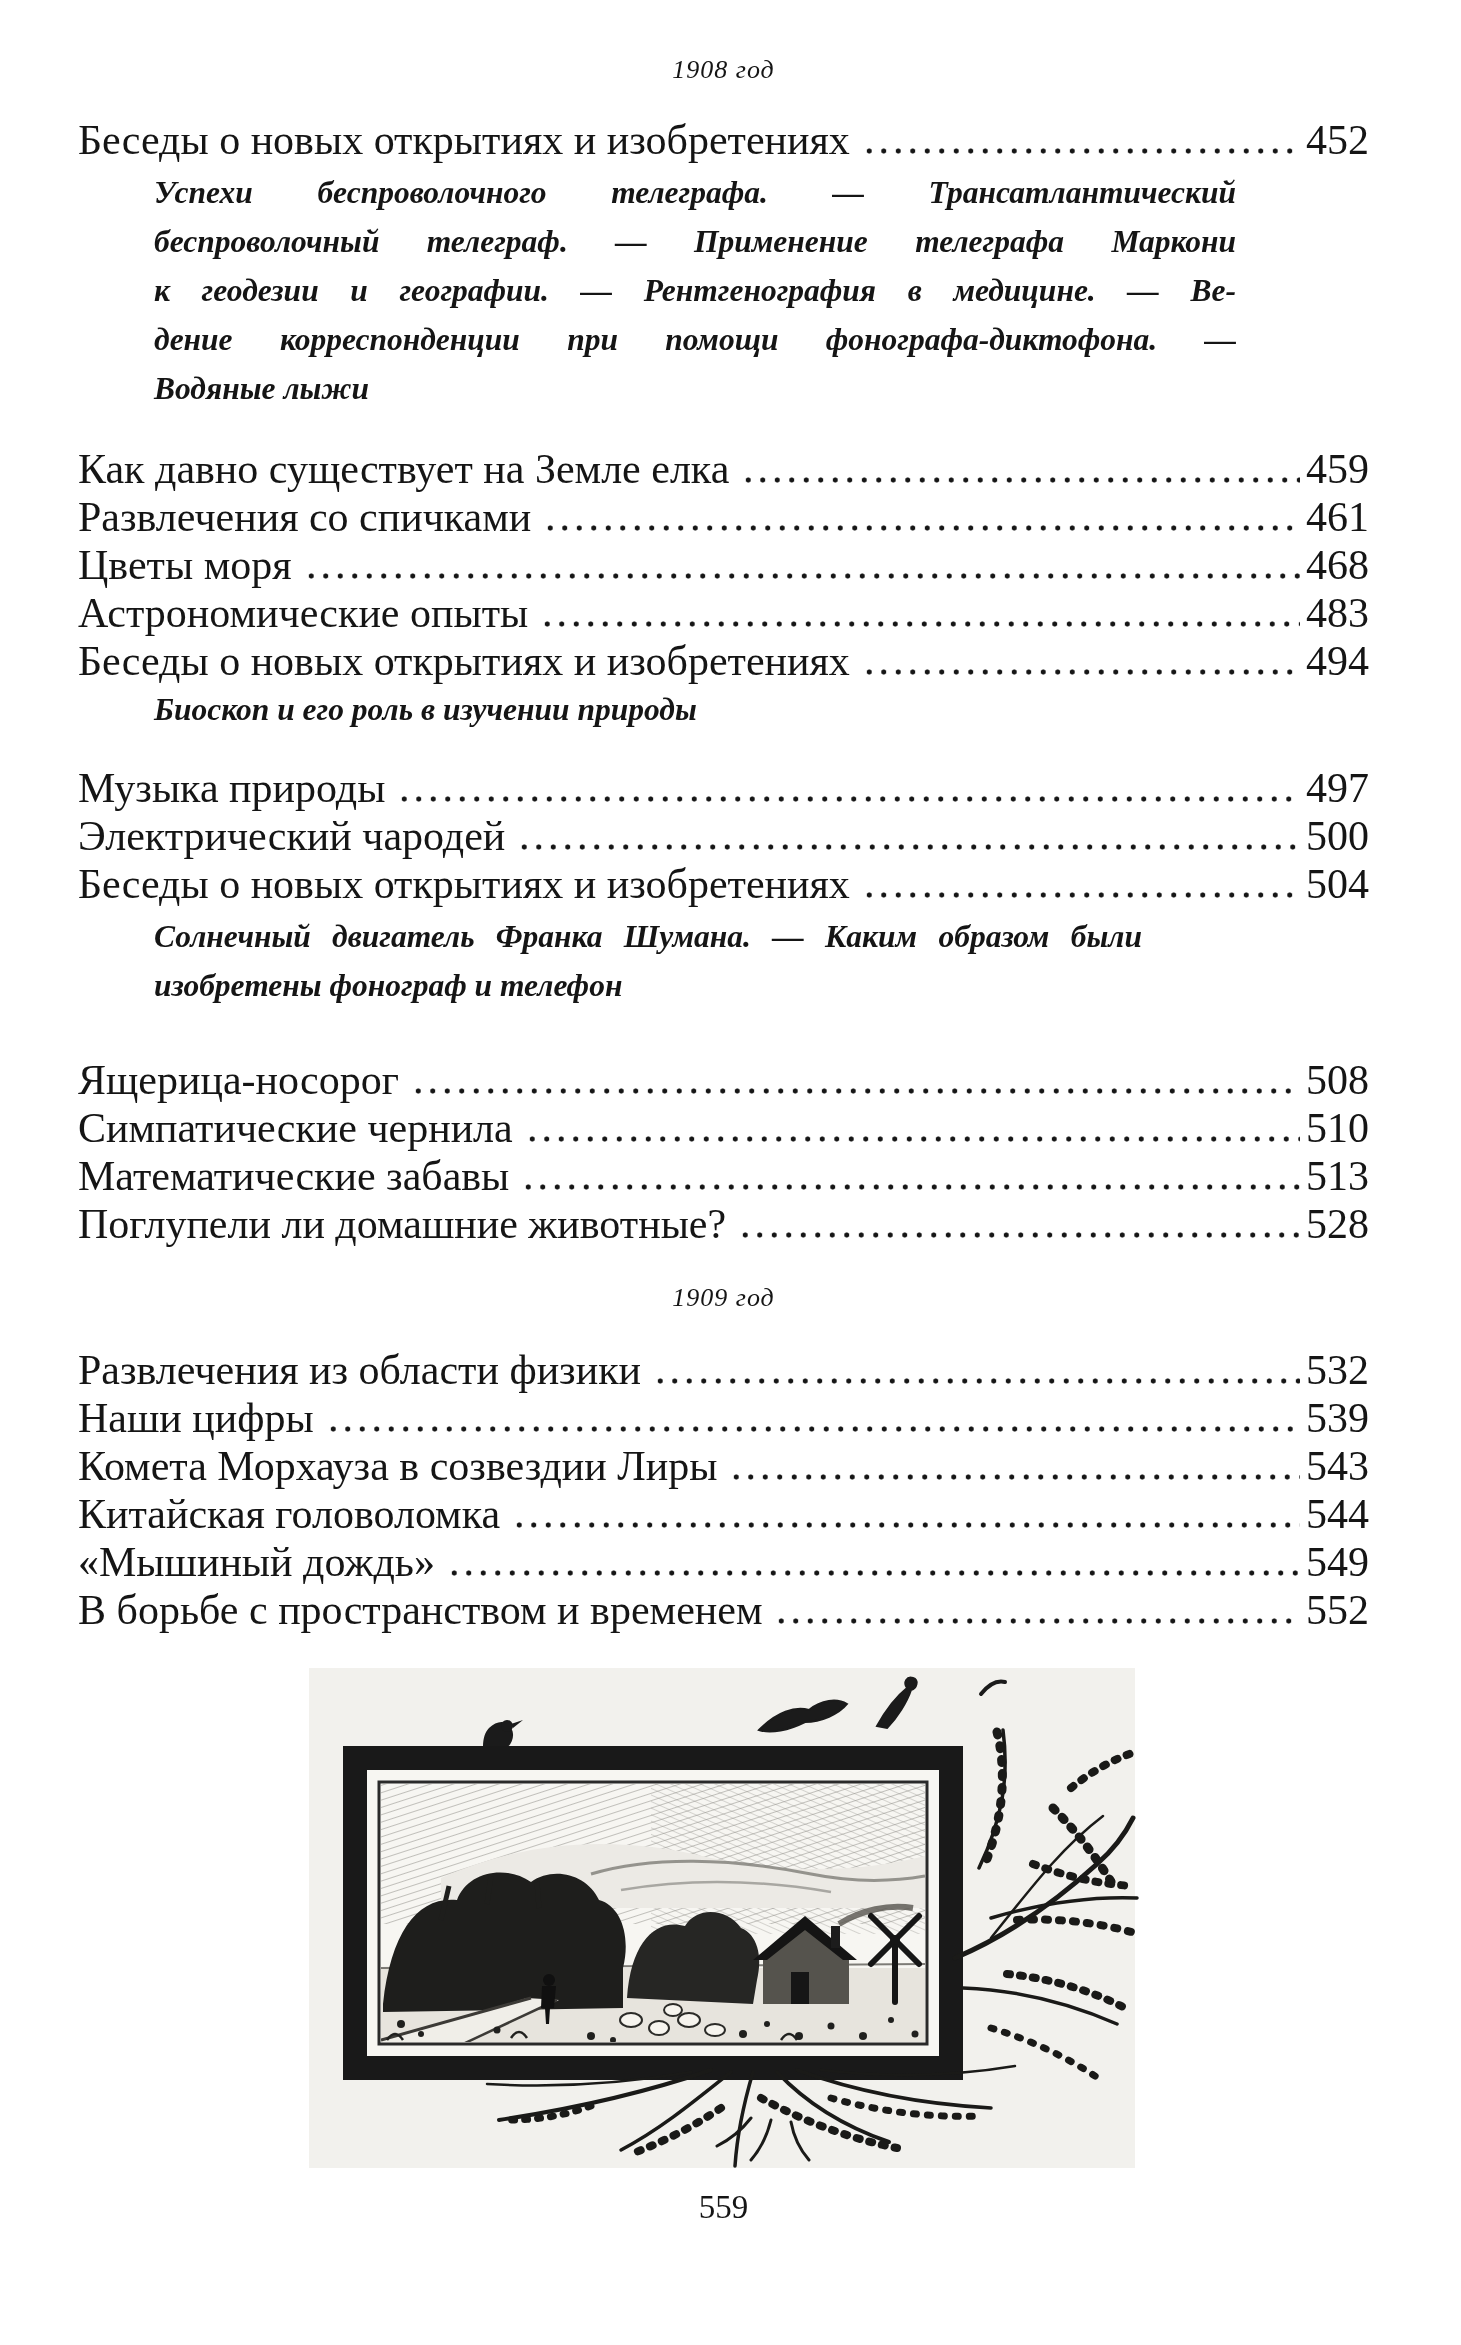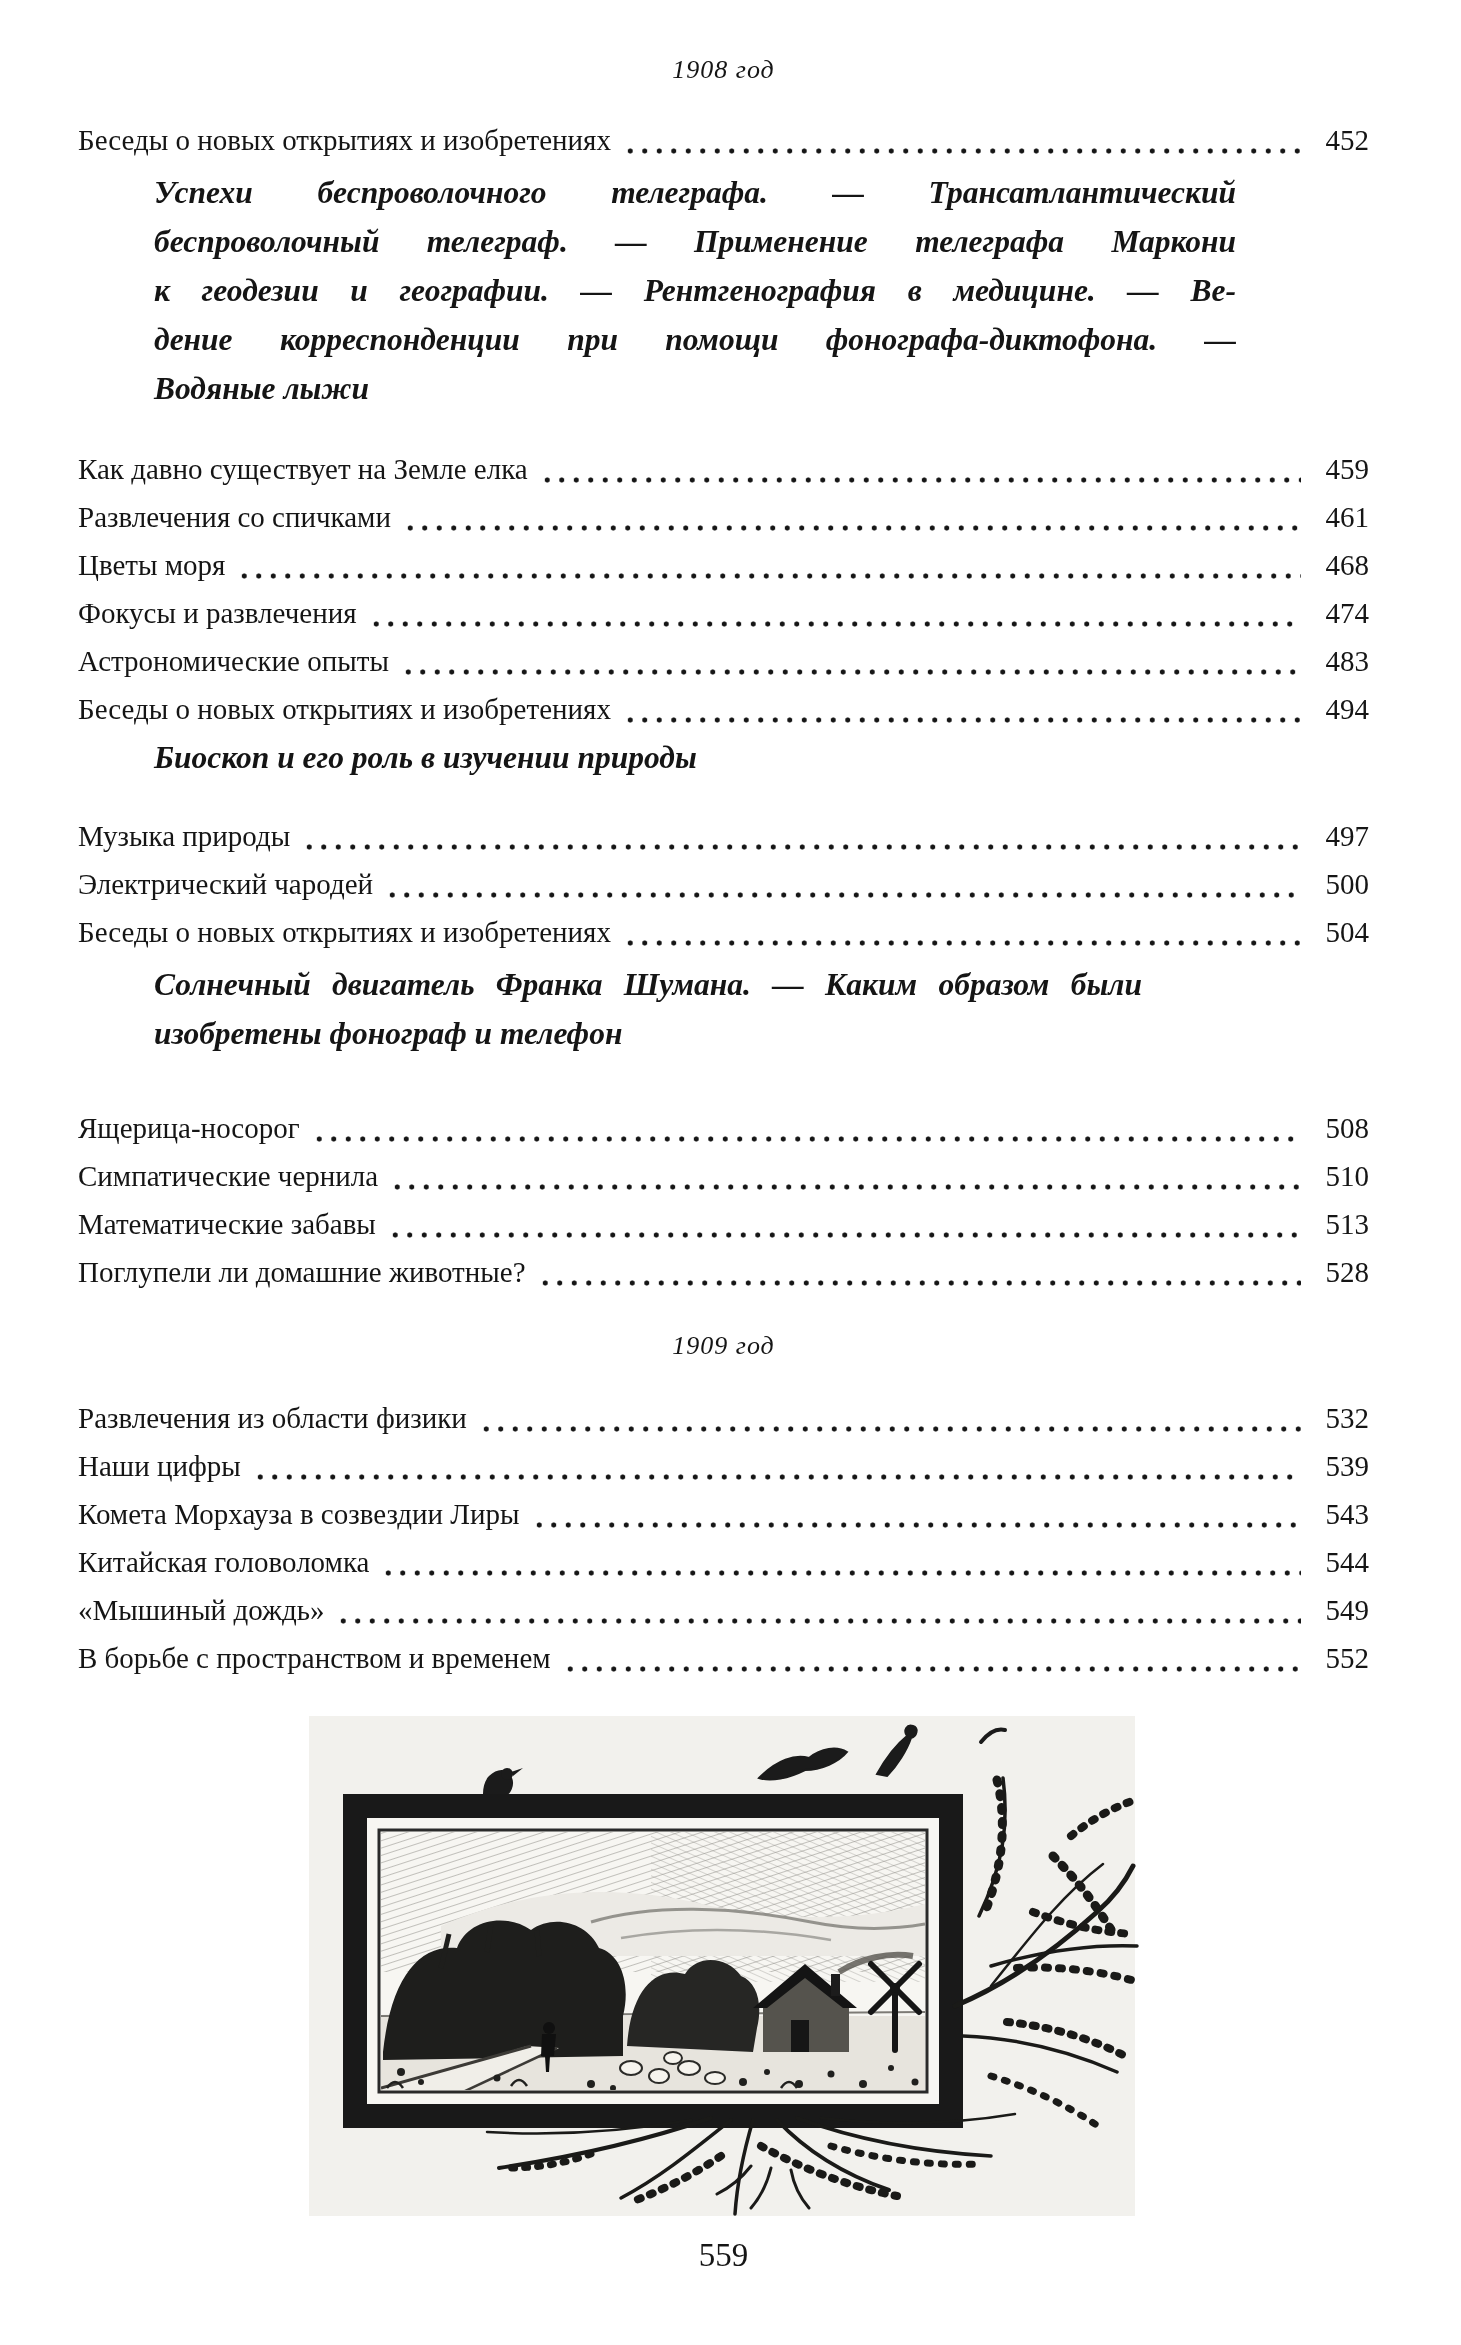--- a/index.html
+++ b/index.html
@@ -23,21 +23,21 @@
   .year-heading.second { margin-top: 30px; margin-bottom: 28px; }
 
   .group-a { margin-bottom: 32px; }
   .group-b { margin-bottom: 30px; }
   .group-c { margin-bottom: 46px; }
   .group-d { margin-bottom: 0; }
 
   .entry {
     display: flex;
     align-items: stretch;
-    font-size: 29px;
+    font-size: 42px;
     line-height: 48px;
     white-space: nowrap;
   }
   .entry .t { flex: 0 0 auto; }
   .entry .p { flex: 0 0 auto; min-width: 62px; text-align: right; }
   .leader {
     flex: 1 1 auto;
     margin: 0 6px 0 12px;
     background-image: radial-gradient(circle, #161616 2.2px, rgba(0,0,0,0) 2.9px);
     background-repeat: repeat-x;
@@ -100,25 +100,20 @@
     </div>
     <div class="entry">
       <span class="t">Развлечения со спичками</span>
       <span class="leader"></span>
       <span class="p">461</span>
     </div>
     <div class="entry">
       <span class="t">Цветы моря</span>
       <span class="leader"></span>
       <span class="p">468</span>
-    </div>
-    <div class="entry">
-      <span class="t">Фокусы и развлечения</span>
-      <span class="leader"></span>
-      <span class="p">474</span>
     </div>
     <div class="entry">
       <span class="t">Астрономические опыты</span>
       <span class="leader"></span>
       <span class="p">483</span>
     </div>
     <div class="entry">
       <span class="t">Беседы о новых открытиях и изобретениях</span>
       <span class="leader"></span>
       <span class="p">494</span>

